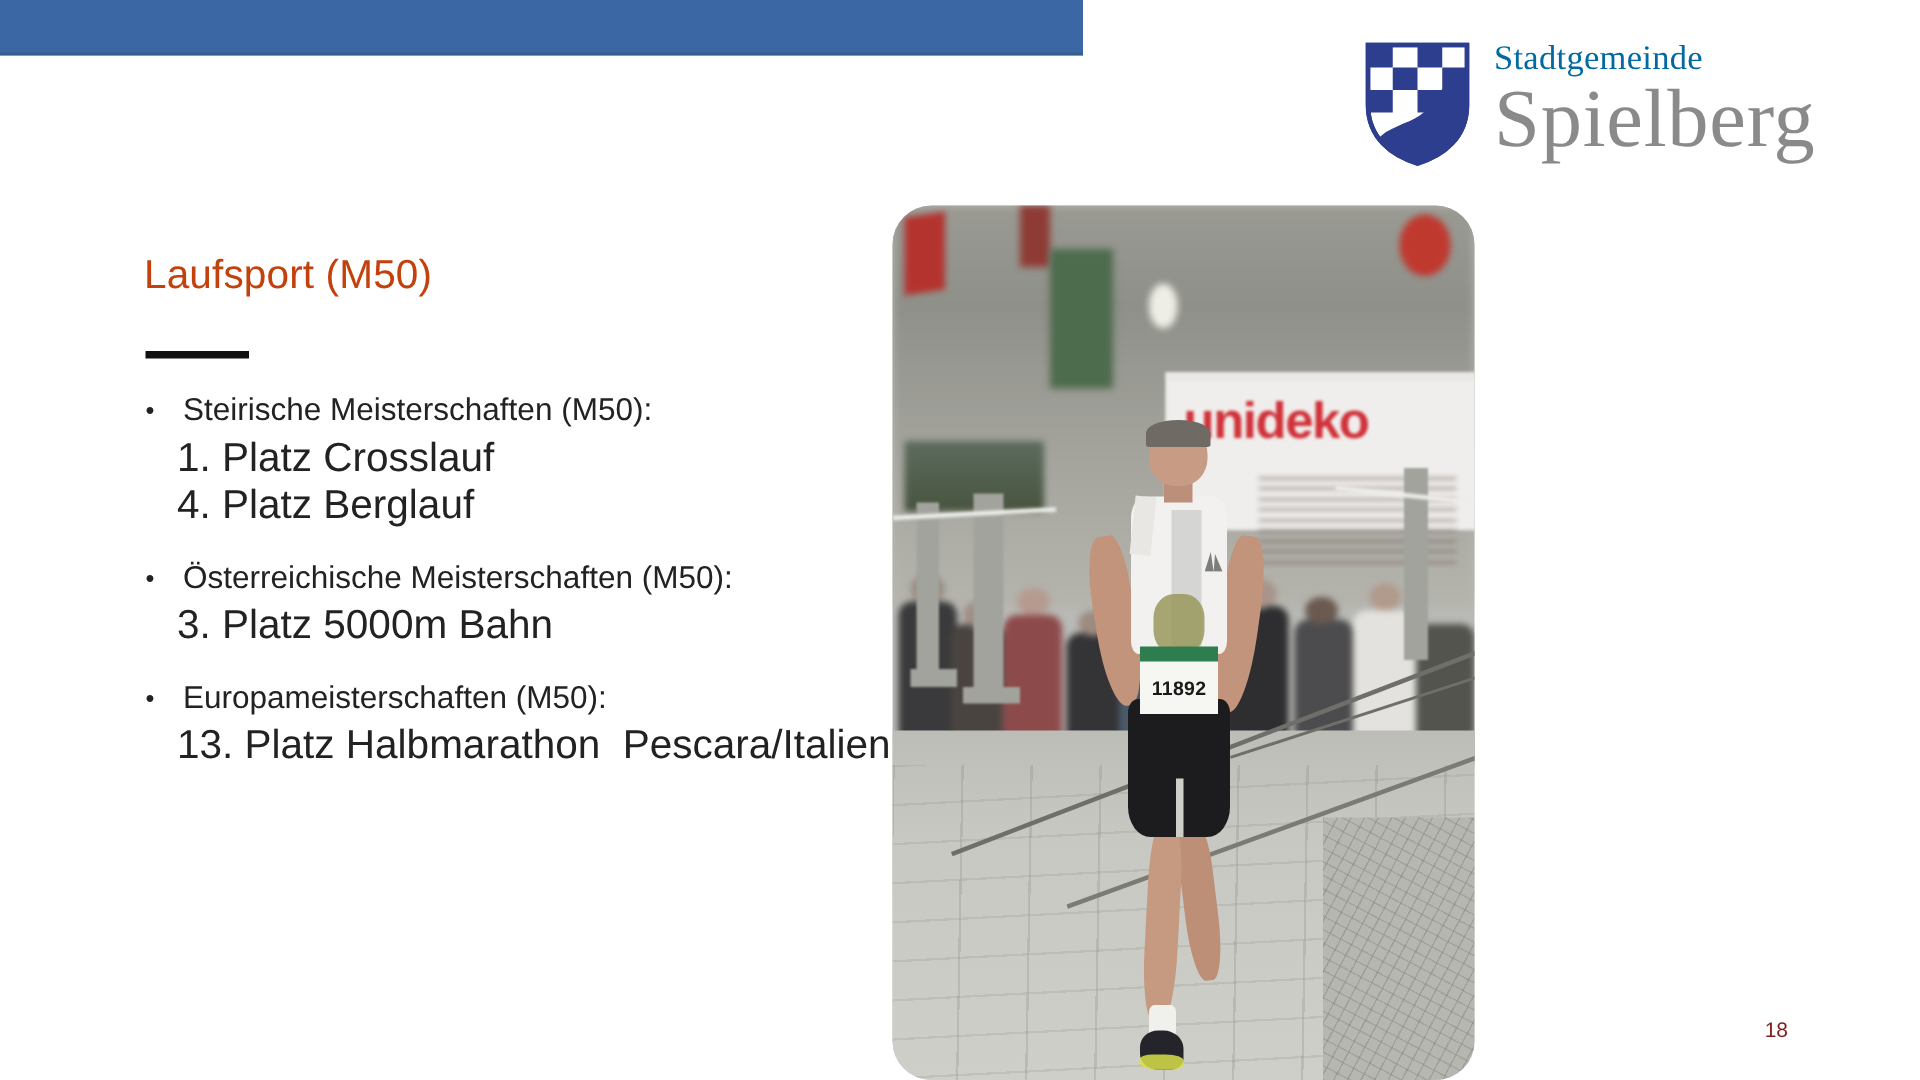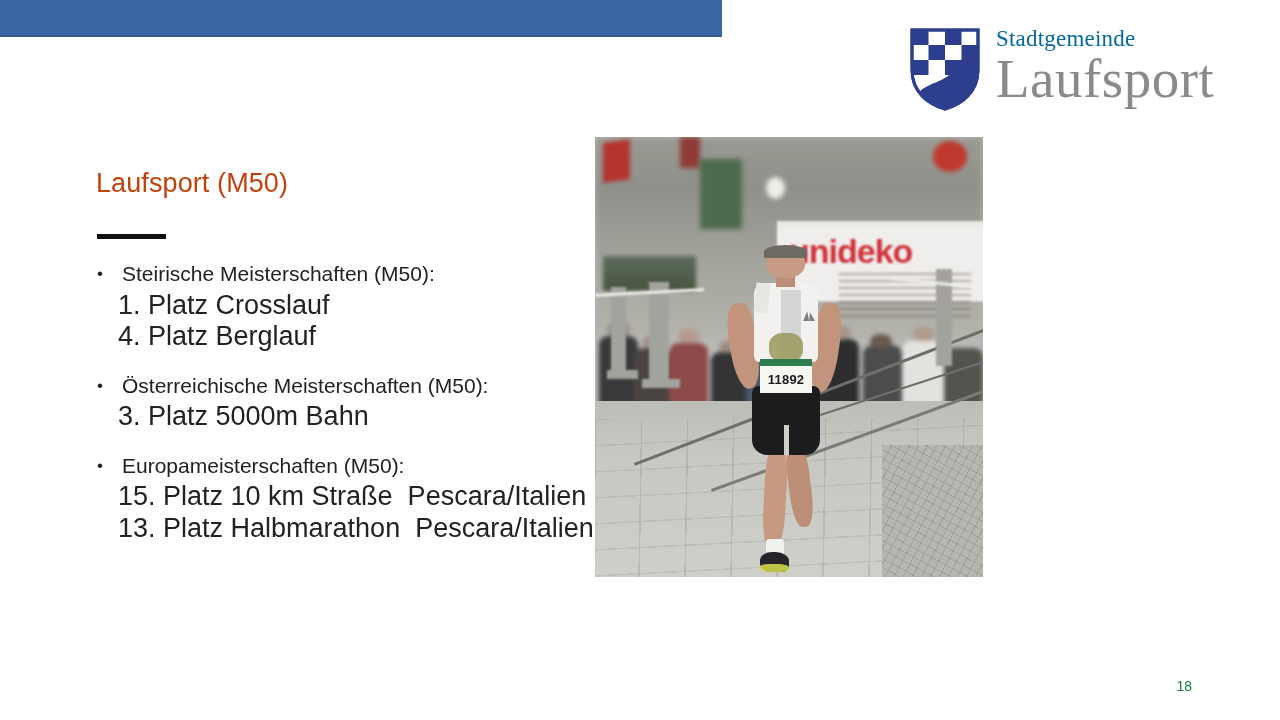--- a/index.html
+++ b/index.html
@@ -142,23 +142,24 @@
     color: #222222;
     white-space: pre;
   }
 
   
   .photo {
     position: absolute;
     left: 595px;
     top: 137px;
     width: 388px;
-    height: 440px;
+    height: 583px;
     overflow: hidden;
     background: #b9b9b6;
+    border-radius: 26px;
   }
   .photo-inner { position: absolute; inset: 0; }
 
   
   .bg-buildings {
     position: absolute; left: 0; top: 0; width: 100%; height: 46%;
     background:
       linear-gradient(180deg, #9a9a93 0%, #8e9089 25%, #a3a39c 60%, #b5b5ae 100%);
     filter: blur(3px);
   }
@@ -415,21 +416,21 @@
     border-radius: 30% 40% 30% 40%;
     opacity: .85;
   }
 
   
   .page-number {
     position: absolute;
     right: 88px;
     top: 678px;
     font-size: 14px;
-    color: #15803d;
+    color: #7f1d1d;
   }
 </style>
 </head>
 <body>
 
 <div class="slide">
 
   <div class="top-bar"></div>
   <div class="top-bar-shade"></div>
 
@@ -451,21 +452,21 @@
           <rect x="4" y="34" width="16.5" height="15" fill="#2d3e8f"></rect>
           <rect x="37" y="34" width="16.5" height="15" fill="#2d3e8f"></rect>
 
           <path d="M70 26 C56 26 50 38 44 46 C38 54 26 56 16 62 C10 66 6 72 4 80 L4 86 L70 86 Z" fill="#2d3e8f"></path>
         </g>
         <path d="M4 4 H70 V44 C70 66 54 78 37 83 C20 78 4 66 4 44 Z" fill="none" stroke="#2d3e8f" stroke-width="3"></path>
       </svg>
     </div>
     <div class="logo-words">
       <span class="logo-line1">Stadtgemeinde</span>
-      <span class="logo-line2">Laufsport</span>
+      <span class="logo-line2">Spielberg</span>
     </div>
   </div>
 
   <div class="subtitle">Laufsport (M50)</div>
   <div class="rule"></div>
 
   <div class="content">
 
     <div class="group">
       <div class="bullet-row">
@@ -487,21 +488,20 @@
         <div class="sub-line">3. Platz 5000m Bahn</div>
       </div>
     </div>
 
     <div class="group">
       <div class="bullet-row">
         <span class="bullet-dot">•</span>
         <span class="bullet-head">Europameisterschaften (M50):</span>
       </div>
       <div class="sub-lines">
-        <div class="sub-line">15. Platz 10 km Straße  Pescara/Italien</div>
         <div class="sub-line">13. Platz Halbmarathon  Pescara/Italien</div>
       </div>
     </div>
 
   </div>
 
   <div class="photo">
     <div class="photo-inner">
 
       <div class="bg-buildings"></div>

